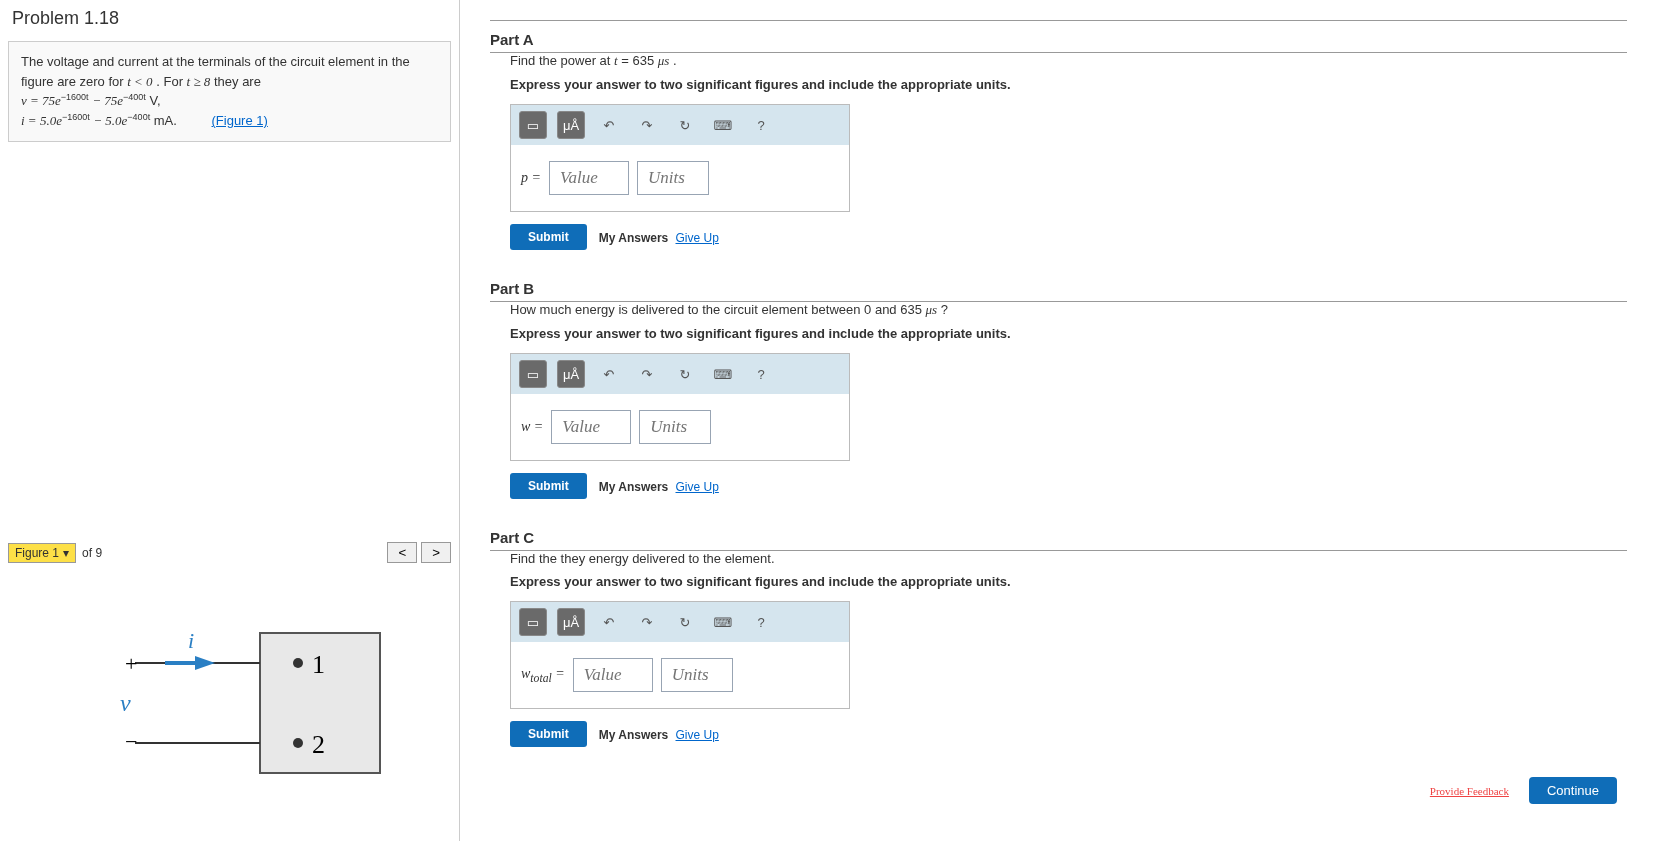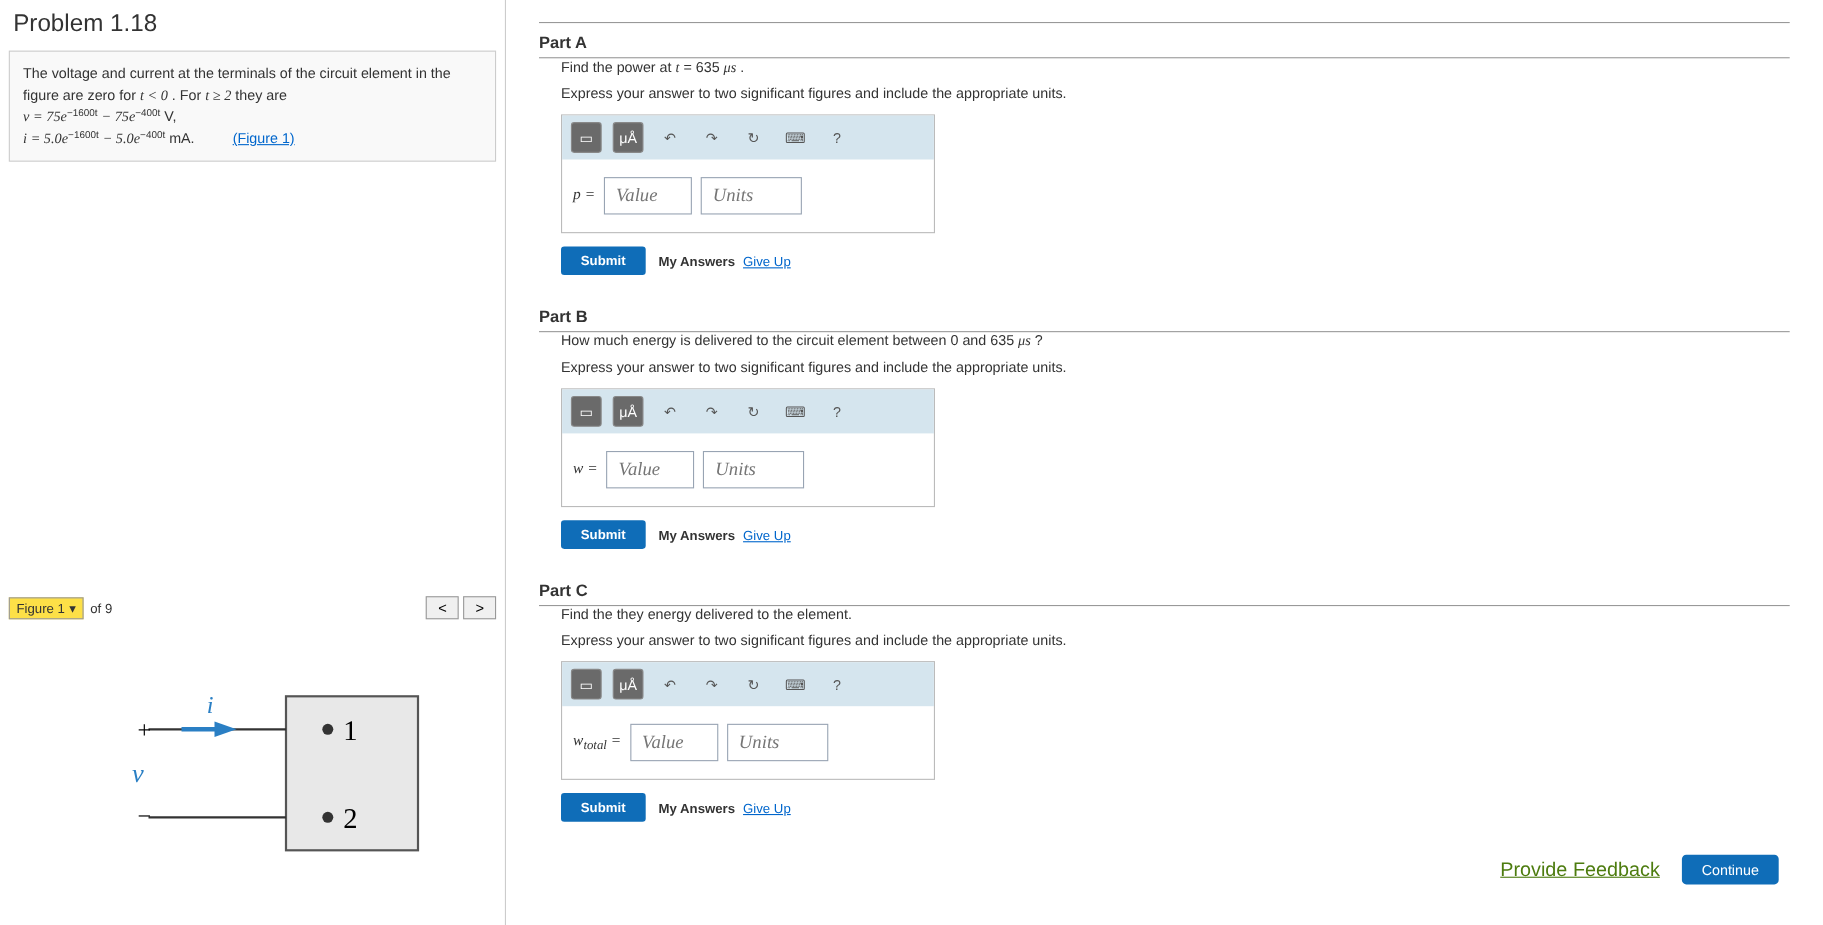--- a/index.html
+++ b/index.html
@@ -1,64 +1,64 @@
 <!DOCTYPE html>
 <html><head>
 <meta charset="utf-8">
 <style>
 * { box-sizing: border-box; margin: 0; padding: 0; }
 body { font-family: Arial, Helvetica, sans-serif; font-size: 13px; color: #333; background: #fff; }
 .container { display: flex; height: 841px; }
 .left-panel { width: 460px; border-right: 1px solid #ccc; padding: 8px; display: flex; flex-direction: column; }
-.problem-title { font-size: 22px; color: #333; margin-bottom: 12px; padding-left: 4px; }
+.problem-title { font-size: 18px; color: #333; margin-bottom: 12px; padding-left: 4px; }
 .problem-box { border: 1px solid #ccc; background: #f9f9f9; padding: 10px 12px; font-size: 13px; line-height: 1.5; }
 .problem-box .math { font-family: 'Times New Roman', serif; font-style: italic; }
 .problem-box sup { font-size: 9px; }
 .problem-box a { color: #0066cc; text-decoration: underline; margin-left: 31px; }
 .figure-section { margin-top: auto; padding-top: 20px; }
 .figure-header { display: flex; align-items: center; gap: 6px; margin-bottom: 10px; }
 .figure-dropdown { border: 1px solid #999; padding: 2px 6px; font-size: 12px; background: #fde047; display: inline-flex; align-items: center; gap: 4px; }
 .figure-of { font-size: 12px; }
 .nav-buttons { margin-left: auto; display: flex; gap: 4px; }
 .nav-btn { border: 1px solid #999; background: #f0f0f0; padding: 2px 10px; cursor: pointer; }
 .figure-image { display: flex; justify-content: center; align-items: center; height: 260px; }
 .right-panel { flex: 1; padding: 20px 30px; overflow-y: auto; }
 .part { margin-bottom: 30px; }
 .part-title { font-size: 15px; font-weight: bold; border-bottom: 1px solid #999; padding-bottom: 4px; margin-bottom: 0; }
 .question-text { font-size: 13px; padding-left: 20px; margin-bottom: 8px; }
-.instruction-text { font-size: 13px; font-weight: normal; padding-left: 20px; margin-bottom: 12px; }
+.instruction-text { font-size: 13px; font-weight: bold; padding-left: 20px; margin-bottom: 12px; }
 .answer-box { border: 1px solid #bbb; background: #fff; padding: 0; margin-left: 20px; margin-bottom: 12px; width: 340px; }
 .toolbar { background: #d5e5ee; padding: 6px 8px; display: flex; align-items: center; gap: 10px; }
 .tool-btn { width: 28px; height: 28px; display: inline-flex; align-items: center; justify-content: center; border: 1px solid #888; background: #6a6a6a; color: #fff; border-radius: 3px; cursor: pointer; font-size: 13px; }
 .tool-btn.light { background: transparent; border: none; color: #555; }
 .input-row { padding: 16px 10px; display: flex; align-items: center; gap: 8px; }
 .var-label { font-family: 'Times New Roman', serif; font-style: italic; font-size: 14px; }
 .value-input { border: 1px solid #98a4b3; padding: 6px 10px; width: 80px; font-family: 'Times New Roman', serif; font-style: italic; font-size: 17px; color: #98a4b3; }
-.units-input { border: 1px solid #98a4b3; padding: 6px 10px; width: 92px; font-family: 'Times New Roman', serif; font-style: italic; font-size: 17px; color: #98a4b3; }
+.units-input { border: 1px solid #98a4b3; padding: 6px 10px; width: 72px; font-family: 'Times New Roman', serif; font-style: italic; font-size: 17px; color: #98a4b3; }
 .submit-row { display: flex; align-items: center; gap: 12px; padding-left: 20px; }
 .submit-btn { background: #0f6db8; color: #fff; border: none; padding: 6px 18px; font-size: 12px; font-weight: bold; border-radius: 3px; cursor: pointer; }
 .my-answers { font-size: 12px; font-weight: bold; color: #333; }
 .give-up { font-size: 12px; color: #0066cc; text-decoration: underline; cursor: pointer; }
 .footer { display: flex; justify-content: flex-end; align-items: center; gap: 20px; margin-top: 30px; padding-right: 10px; }
-.feedback-link { color: #4d7c0f; text-decoration: underline; font-size: 18px; cursor: pointer; }
+.feedback-link { color: #ef4444; text-decoration: underline; font-size: 11px; cursor: pointer; font-family: Liberation Serif, serif; }
 .continue-btn { background: #0f6db8; color: #fff; border: none; padding: 6px 18px; font-size: 13px; border-radius: 4px; cursor: pointer; }
 hr.top-hr { border: none; border-top: 1px solid #999; margin-bottom: 10px; }
 .mus { font-family: 'Times New Roman', serif; font-style: italic; }
 </style>
 </head>
 <body>
 
 <div class="container">
   <div class="left-panel">
     <div class="problem-title">Problem 1.18</div>
     <div class="problem-box">
       <span>The voltage and current at the terminals of the circuit element in the figure are zero for </span>
       <span class="math">t &lt; 0</span>
       <span>. For </span>
-      <span class="math">t ≥ 2</span>
+      <span class="math">t ≥ 8</span>
       <span> they are</span><br>
       <span class="math">v = 75e</span><sup>−1600t</sup>
       <span class="math"> − 75e</span><sup>−400t</sup>
       <span> V,</span><br>
       <span class="math">i = 5.0e</span><sup>−1600t</sup>
       <span class="math"> − 5.0e</span><sup>−400t</sup>
       <span>mA</span>.
       <a href="#">(Figure 1)</a>
     </div>
 

